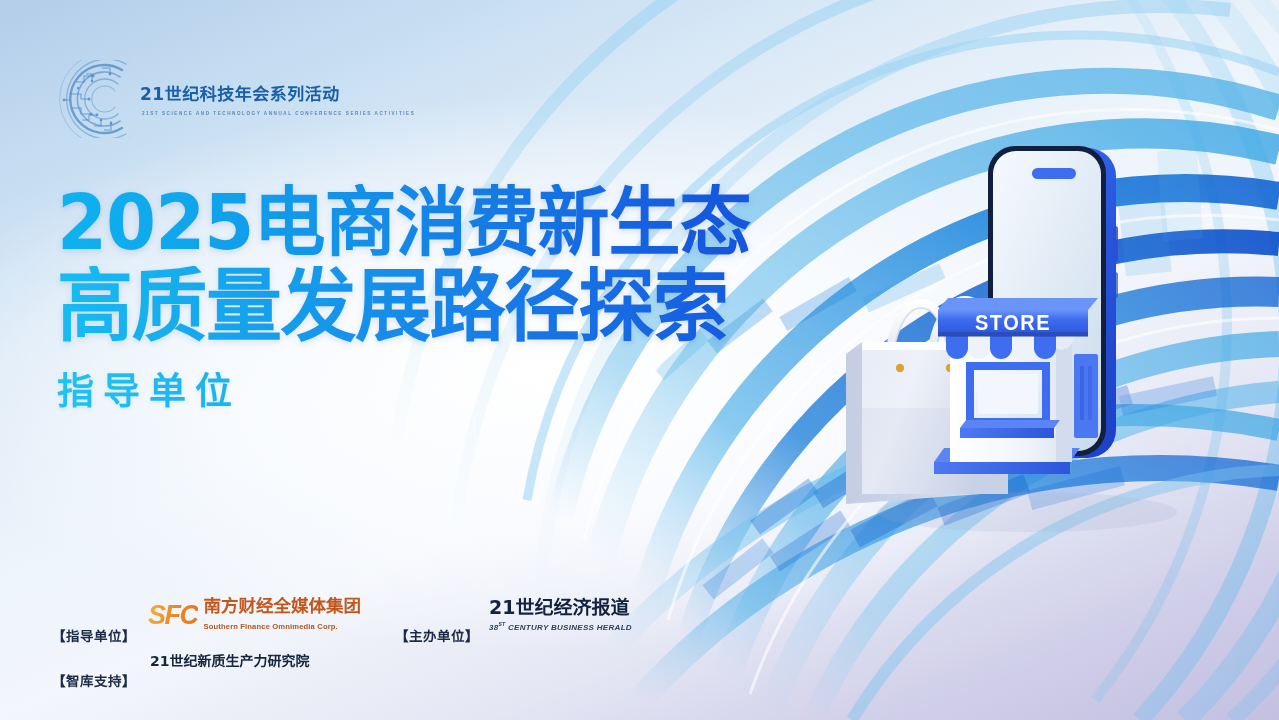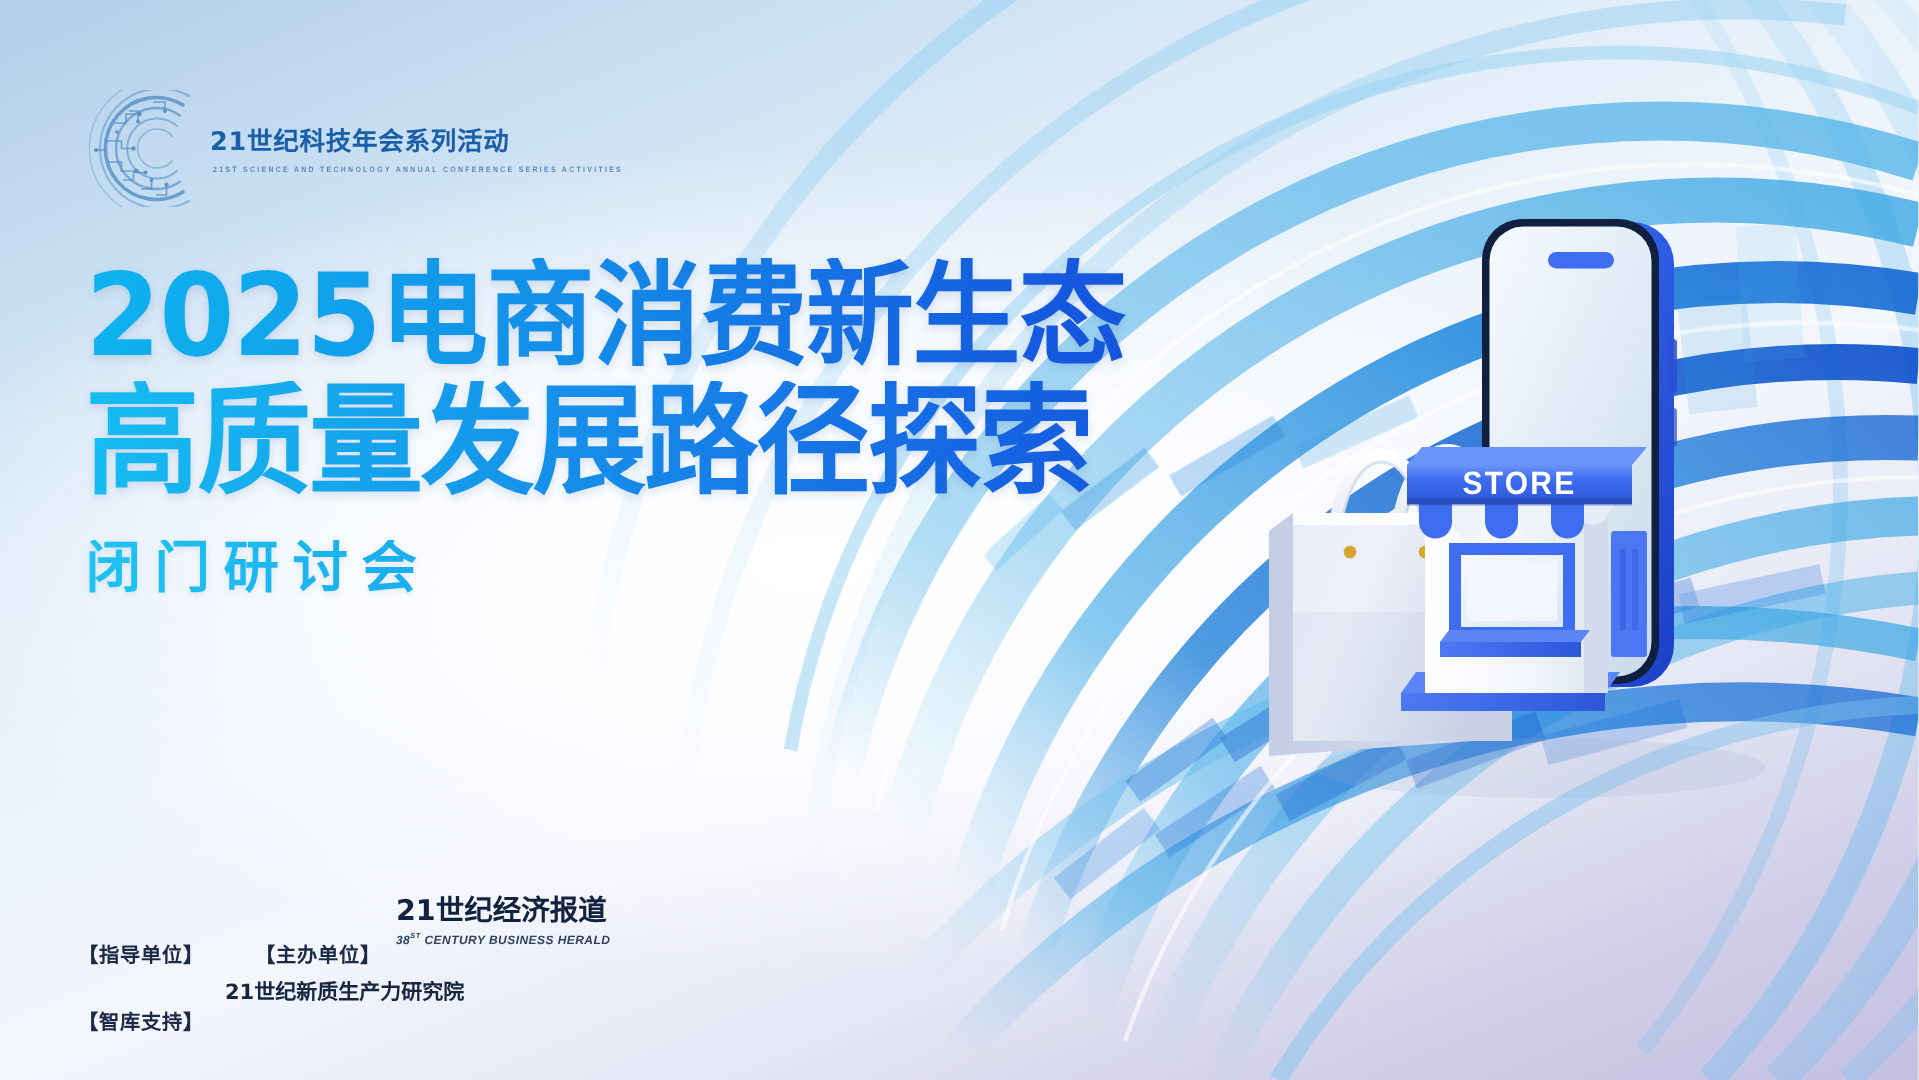--- a/index.html
+++ b/index.html
@@ -31,21 +31,21 @@
     font-family:"DejaVu Sans","Liberation Sans",sans-serif;
   }
   .brand-en {
     position:absolute; left:90px; top:52px;
     font-size:4.6px; font-weight:700; letter-spacing:1.55px;
     color:#5e87b8; white-space:nowrap; transform:scaleY(1.15);
     transform-origin:left top;
   }
 
   
-  .headline { position:absolute; left:57px; top:172px; width:800px; }
+  .headline { position:absolute; left:57px; top:184px; width:800px; }
   .hl-line {
     font-family:"DejaVu Sans","Liberation Sans",sans-serif;
     font-weight:700;
     white-space:nowrap;
     line-height:1.0;
     -webkit-background-clip:text; background-clip:text;
     color:transparent; -webkit-text-fill-color:transparent;
     filter:drop-shadow(0 2px 3px rgba(40,90,170,0.16));
   }
   .hl-1 {
@@ -248,21 +248,21 @@
           <circle cx="26" cy="28" r="1.2"></circle>
       </g>
     </svg>
     <div class="brand-cn">21世纪科技年会系列活动</div>
     <div class="brand-en">21ST SCIENCE AND TECHNOLOGY ANNUAL CONFERENCE SERIES ACTIVITIES</div>
   </div>
 
   <div class="headline">
     <div class="hl-line hl-1">2025电商消费新生态</div>
     <div class="hl-line hl-2">高质量发展路径探索</div>
-    <div class="hl-line hl-3">闭门研讨会</div>
+    <div class="hl-line hl-3">指导单位</div>
   </div>
 
   <svg class="illo" viewBox="0 0 370 400">
     <defs>
       <linearGradient id="phoneFrame" x1="0" y1="0" x2="1" y2="1">
         <stop offset="0%" stop-color="#4a7df5"></stop>
         <stop offset="45%" stop-color="#2f5fe8"></stop>
         <stop offset="100%" stop-color="#1a3fc4"></stop>
       </linearGradient>
       <linearGradient id="phoneScreen" x1="0.1" y1="0" x2="0.9" y2="1">
@@ -365,20 +365,27 @@
         <path d="M118 288 L 212 288 L 218 280 L 124 280 Z" fill="#5b84f5"></path>
         <rect x="118" y="288" width="94" height="10" fill="url(#shelfG)"></rect>
       </g>
     </g>
   </svg>
 
   <div class="footer">
 
     <div class="f-row">
       <span class="f-tag">【指导单位】</span>
+      <span class="sfc-block">
+        <span class="sfc-mark">SFC</span>
+        <span class="sfc-text">
+          <span class="sfc-cn">南方财经全媒体集团</span><br>
+          <span class="sfc-en">Southern Finance Omnimedia Corp.</span>
+        </span>
+      </span>
       <span class="sep"></span>
       <span class="f-tag">【主办单位】</span>
       <span class="herald-block">
         <span class="herald-cn">21世纪经济报道</span><br>
         <span class="herald-en"><span>38</span><span class="sup">ST</span><span> CENTURY BUSINESS HERALD</span></span>
       </span>
     </div>
 
     <div class="f-row">
       <span class="f-tag">【智库支持】</span>

